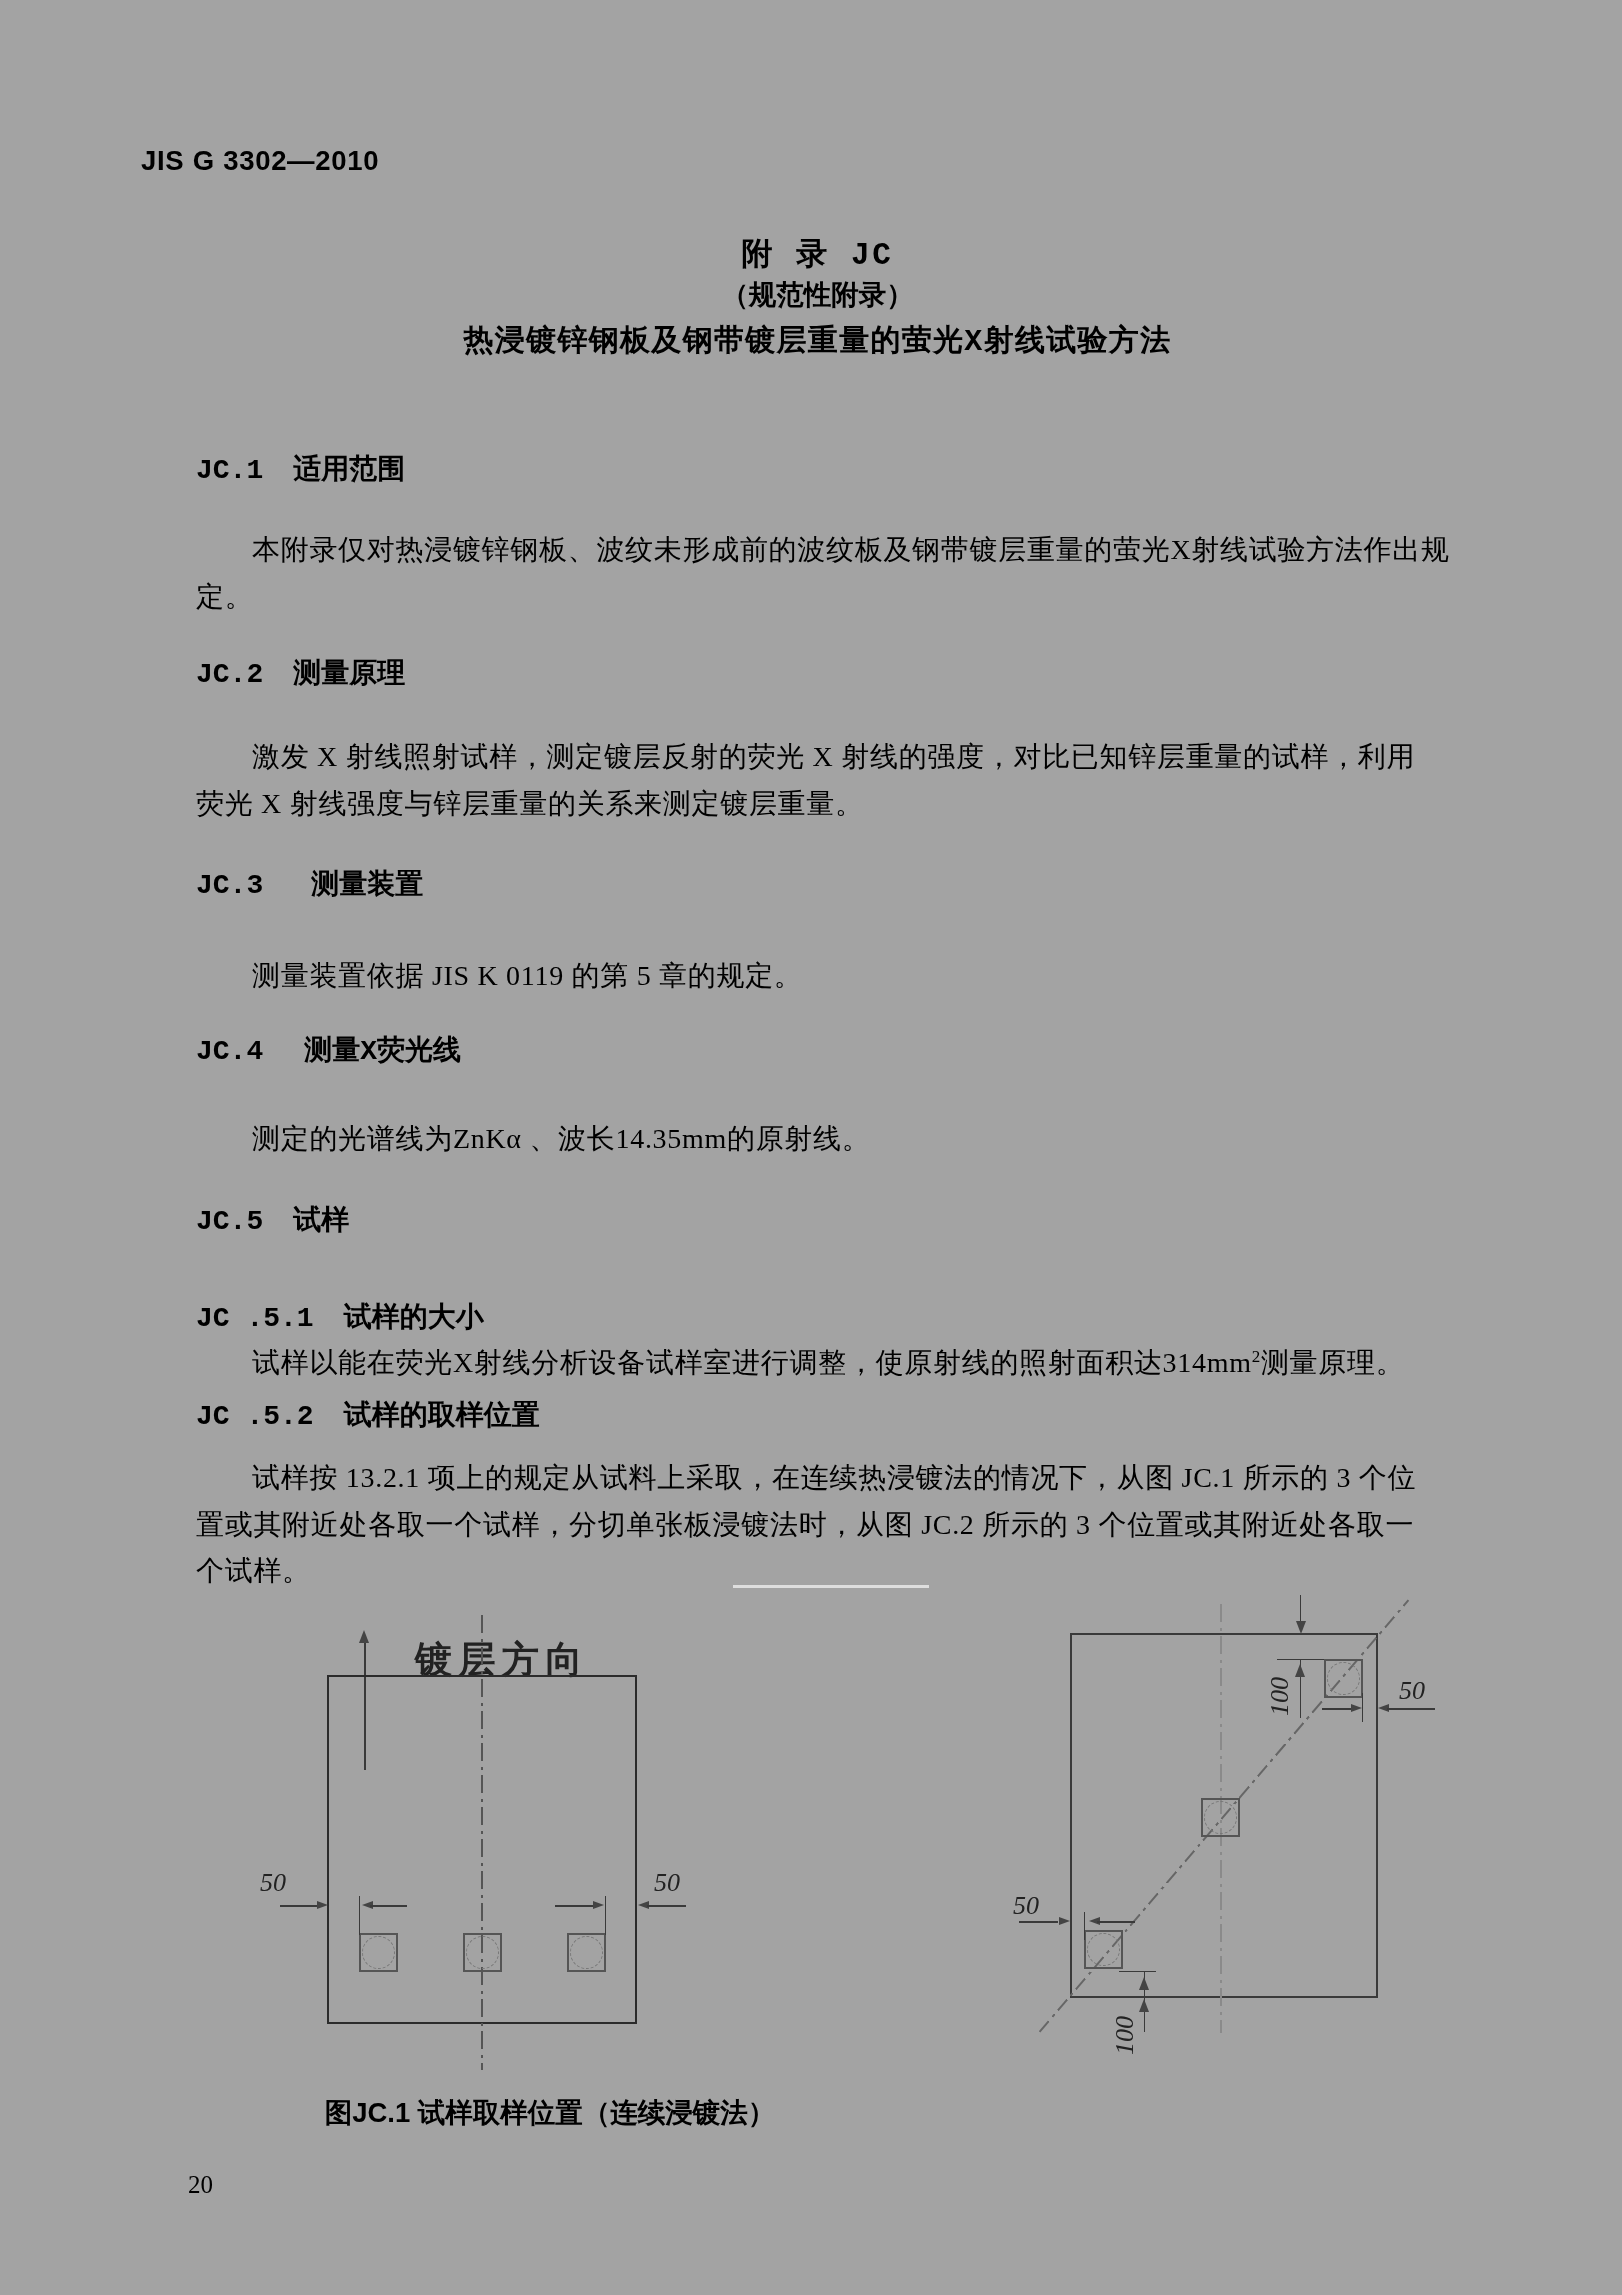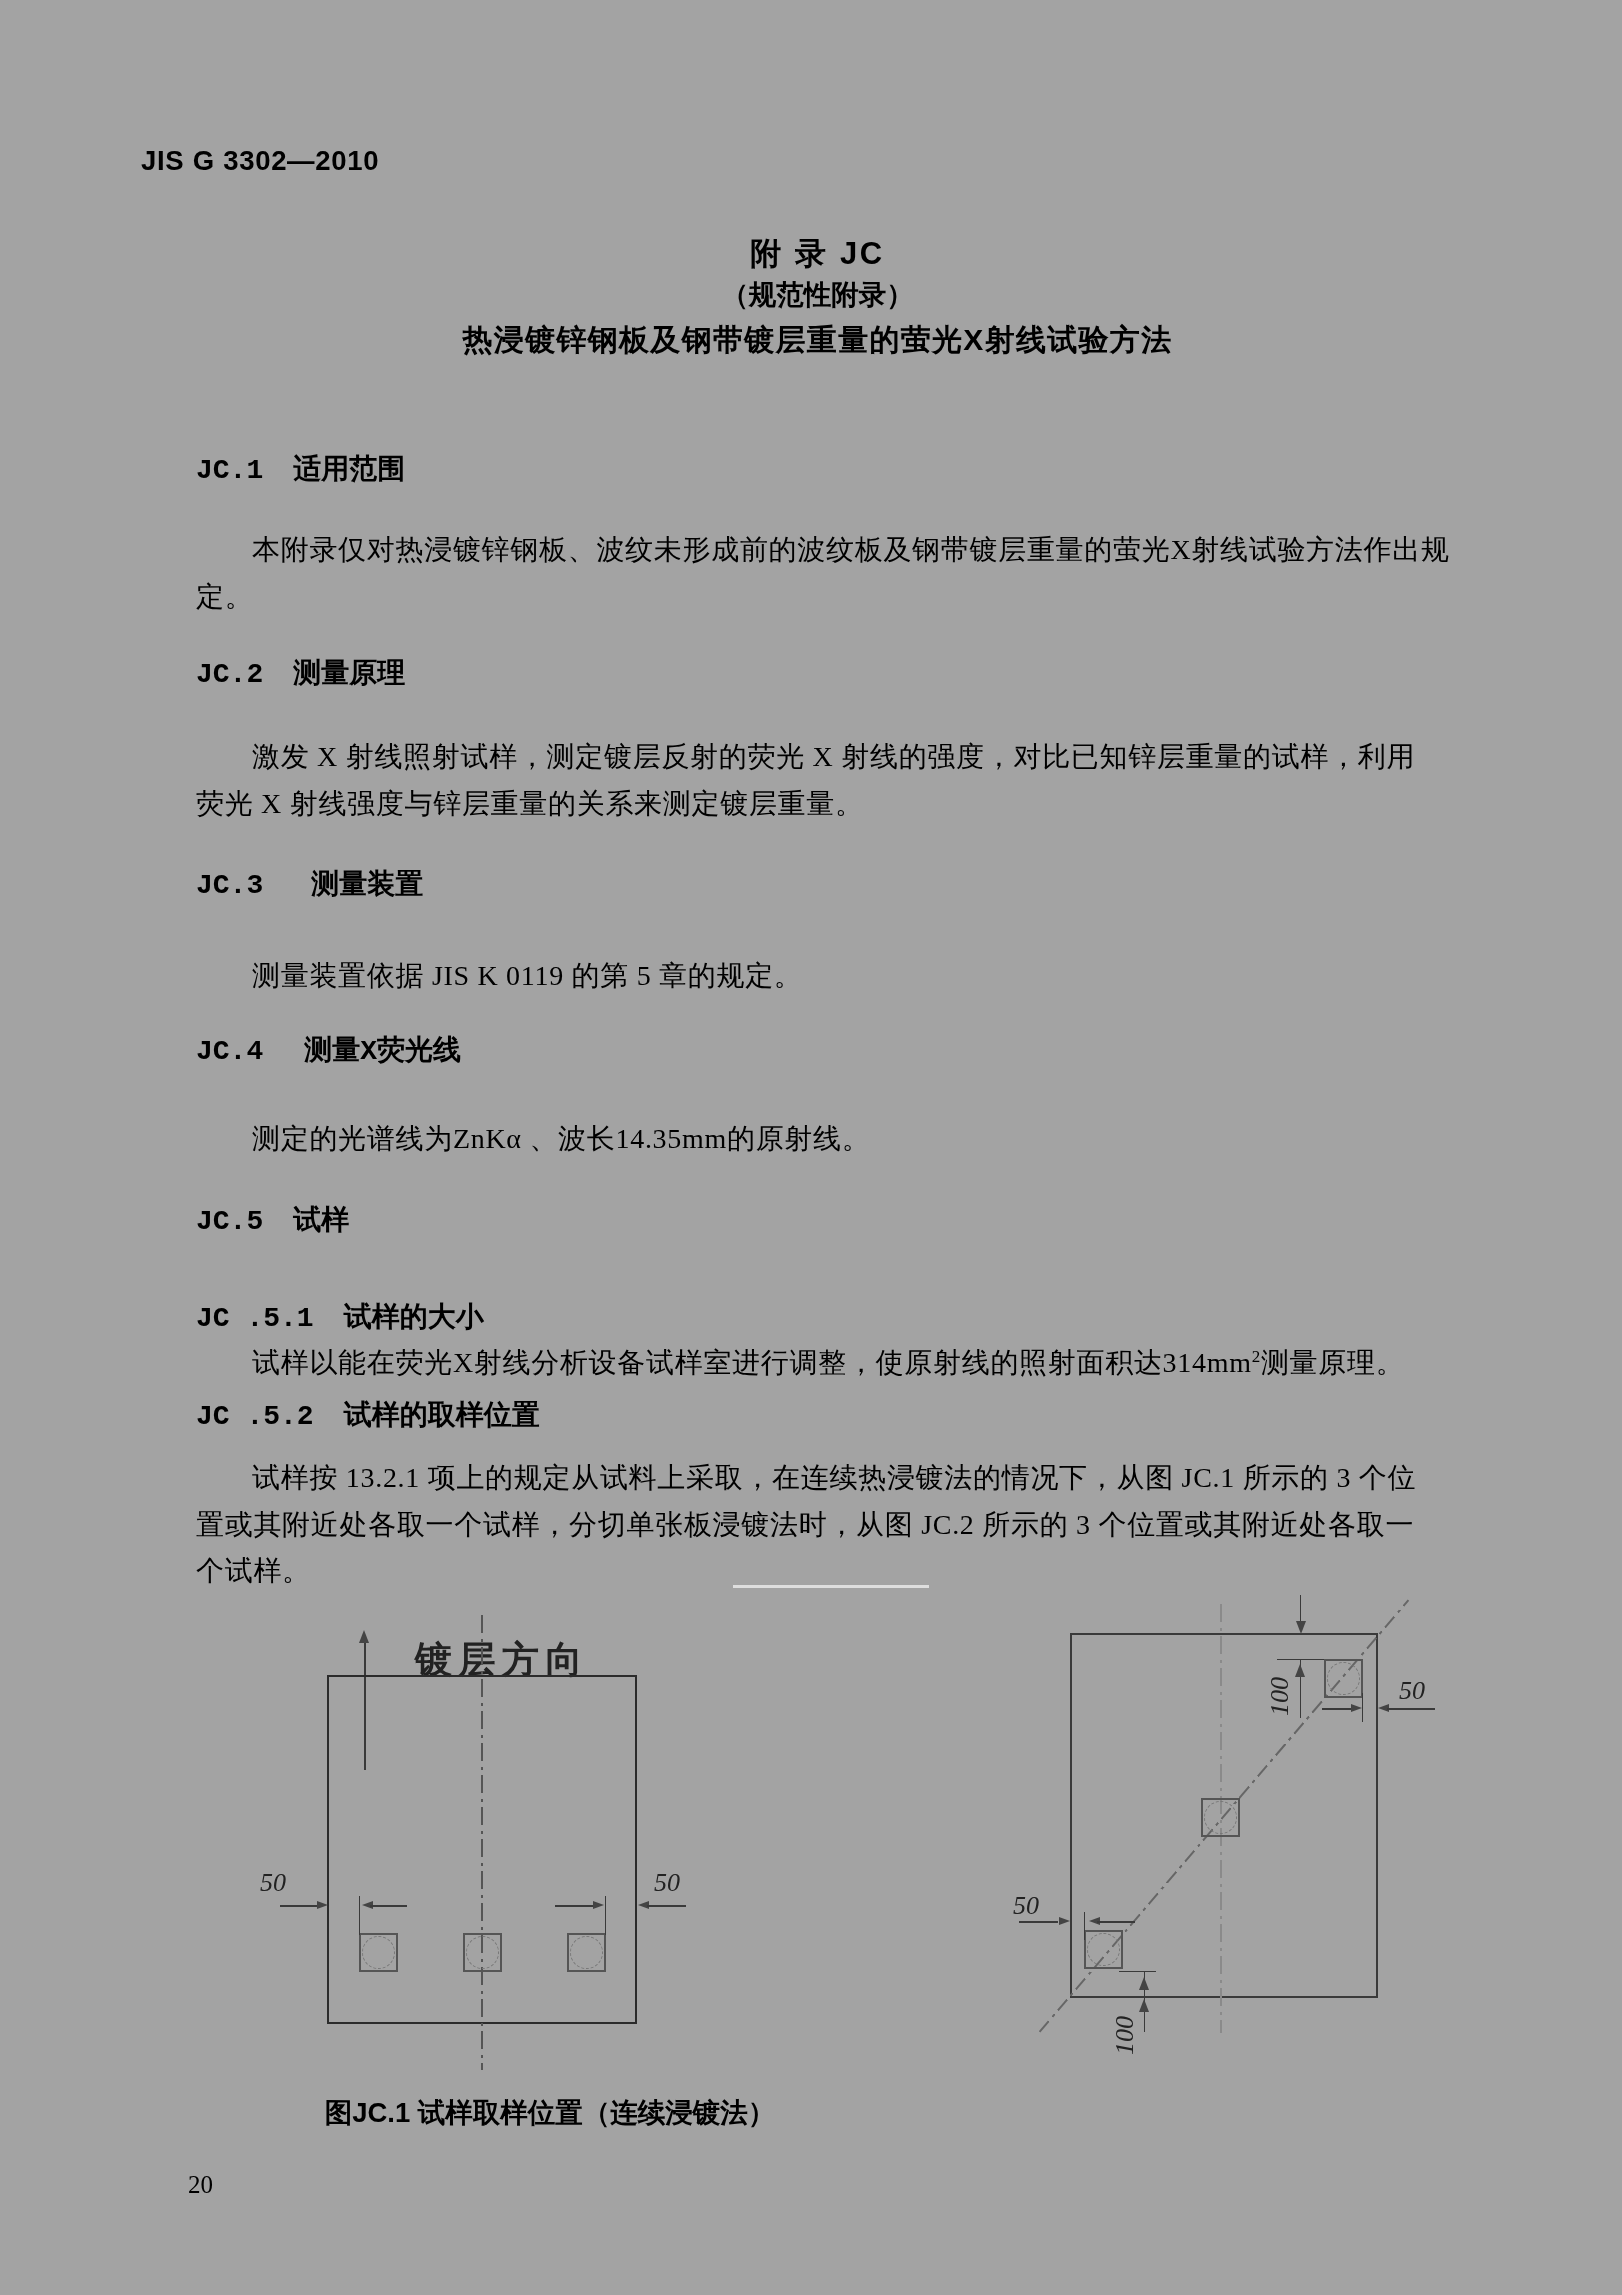--- a/index.html
+++ b/index.html
@@ -1,21 +1,21 @@
 <!DOCTYPE html>
 <html style="font-size:10.5px"><head>
 <meta charset="utf-8">
 <style>
   html,body{margin:0;padding:0;background:#888;}
   #page{position:relative;width:1623px;height:2295px;background:#a3a3a3;overflow:hidden;
         font-family:"Liberation Serif","DejaVu Serif",serif;color:#000;}
   .abs{position:absolute;}
   .hdr{font-family:"Liberation Sans","DejaVu Sans",sans-serif;font-weight:700;
        font-size:27.5px;letter-spacing:0.7px;white-space:nowrap;}
-  .ttl{left:12px;right:0;text-align:center;font-family:Liberation Sans, sans-serif;
+  .ttl{left:12px;right:0;text-align:center;font-family:Liberation Mono, monospace;
        font-weight:700;white-space:nowrap;}
   .h{left:196px;font-family:Liberation Mono, monospace;font-weight:700;
      font-size:28px;white-space:nowrap;}
   .h .num{display:inline-block;margin-right:30px;}
   .bl{left:196px;font-size:28px;white-space:nowrap;letter-spacing:0.7px;}
   .ind{padding-left:56px;}
   .sup{font-size:17px;vertical-align:super;}
   .ln{position:absolute;background:#3a3a3a;}
   .ddv{position:absolute;width:2px;background:repeating-linear-gradient(
        to bottom,#555 0 18.3px,transparent 18.3px 23.6px,#555 23.6px 27px,transparent 27px 32px);}

